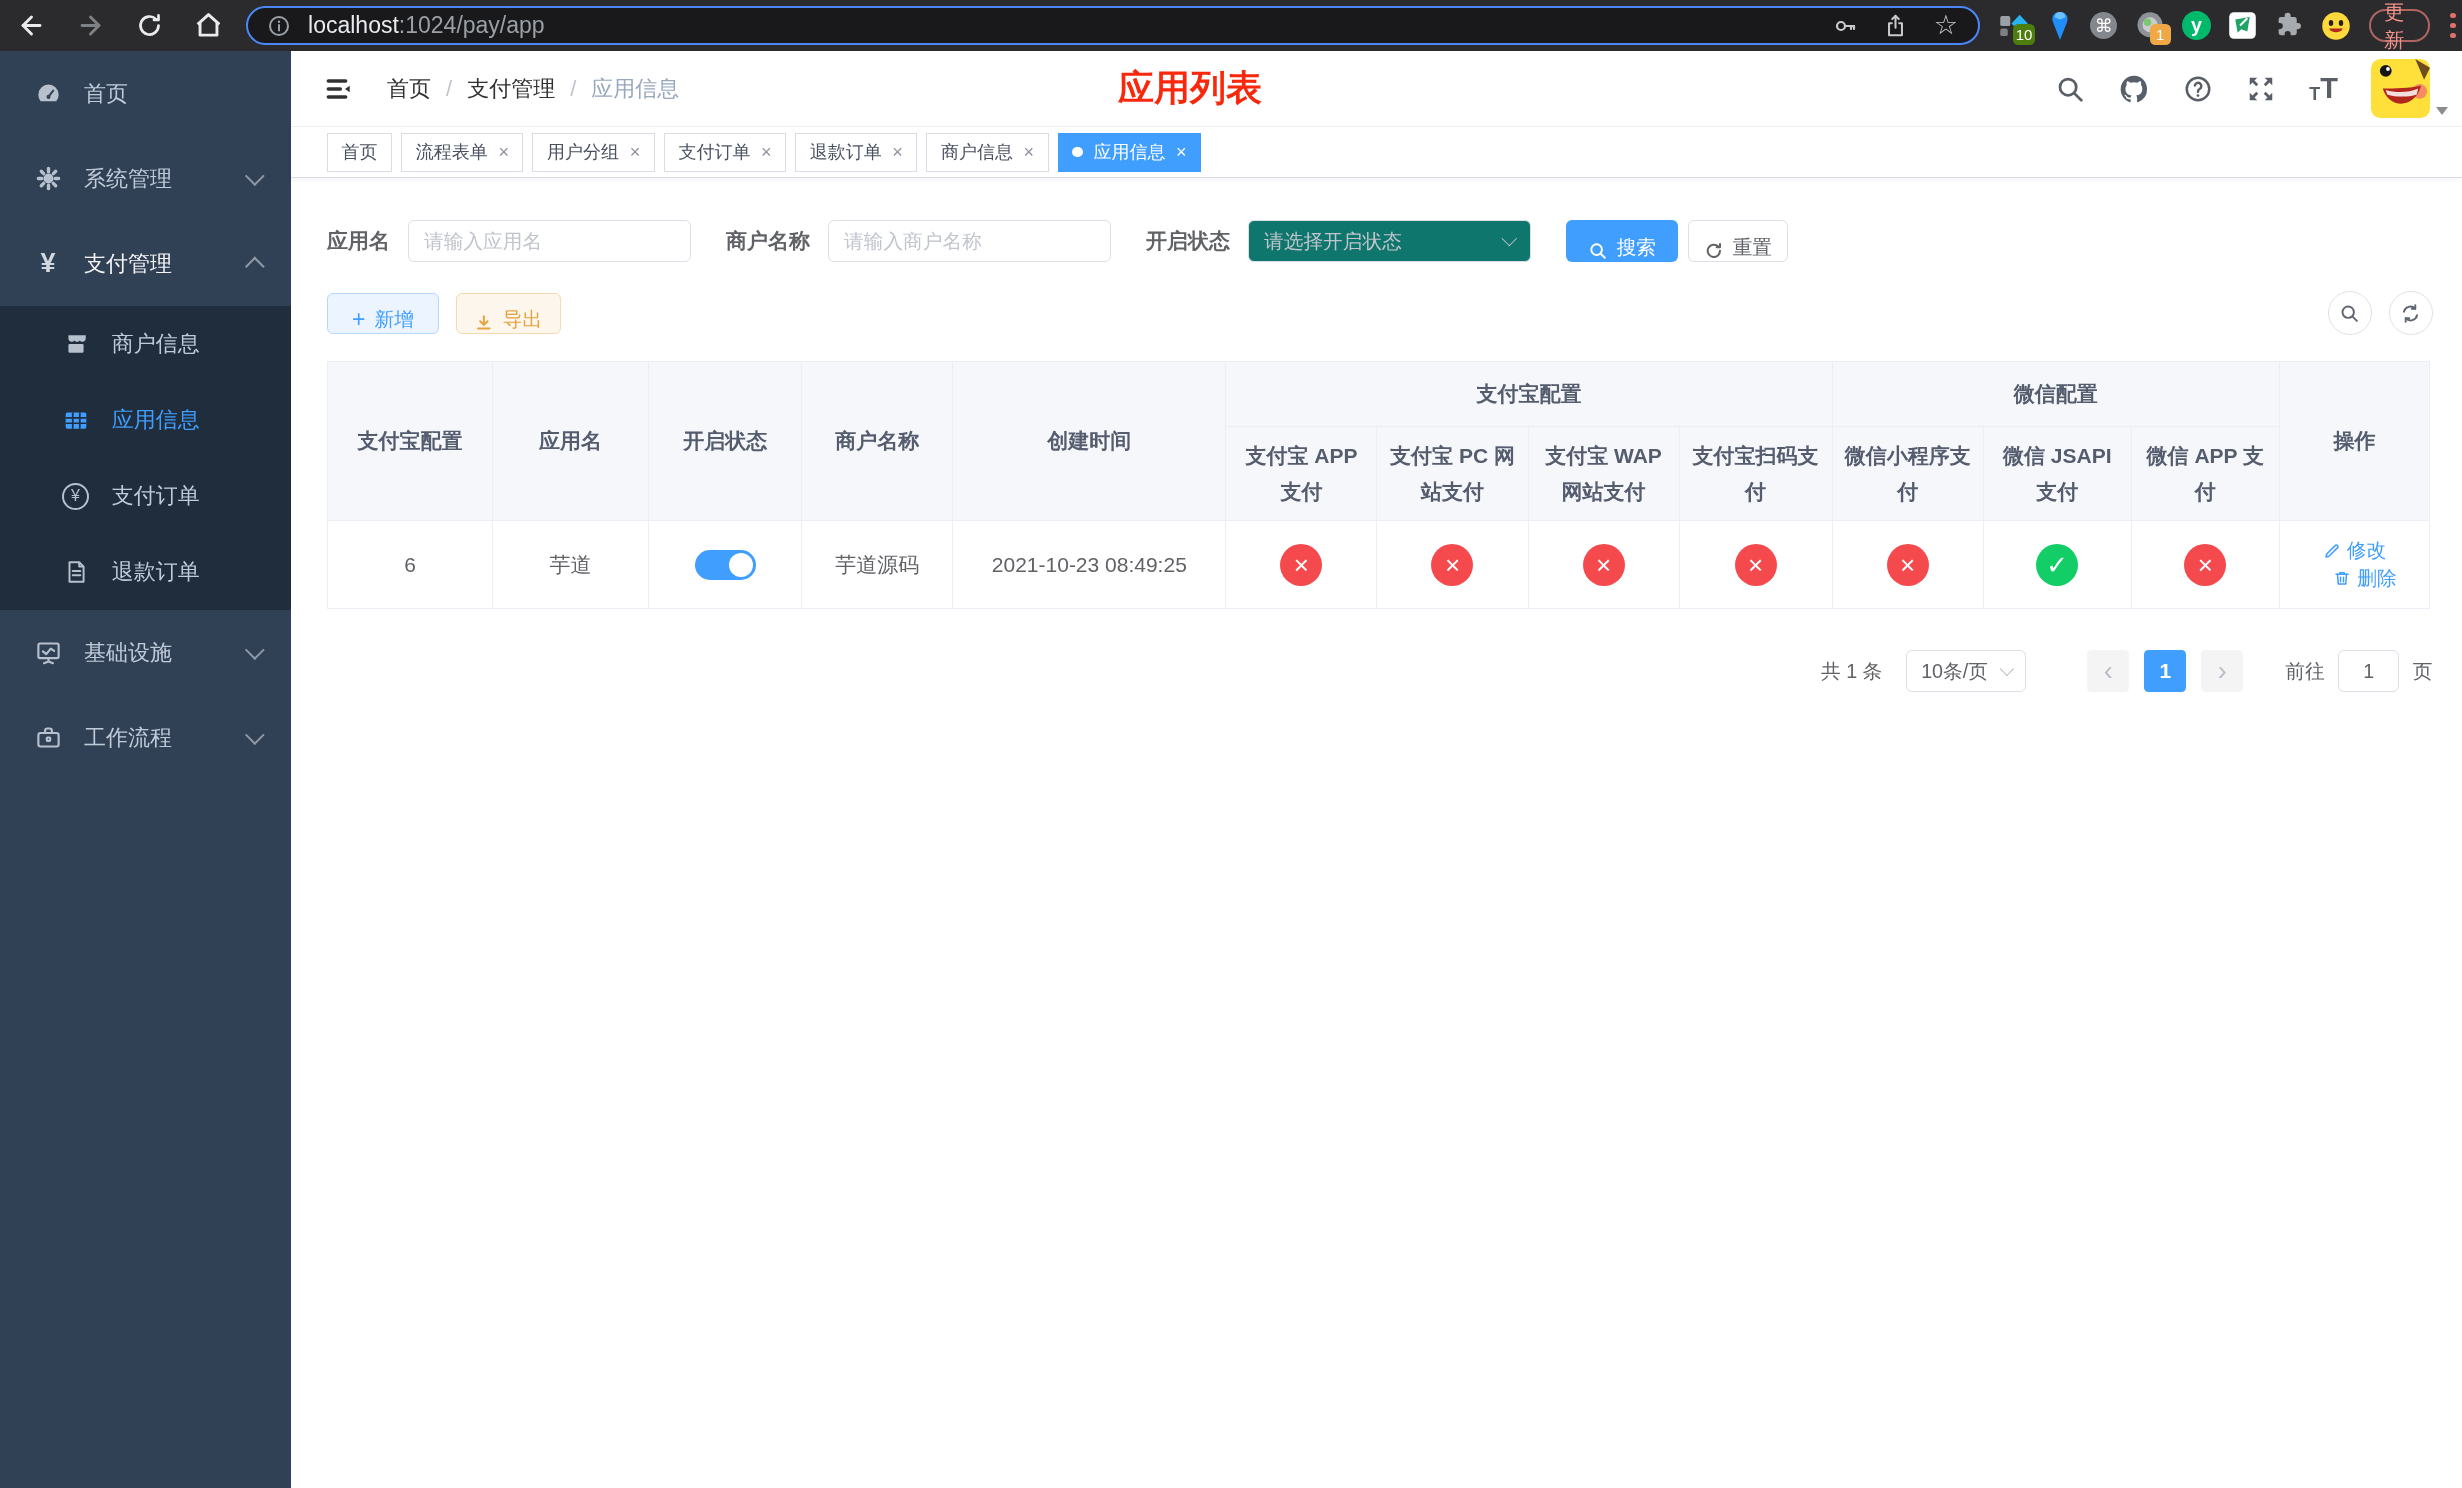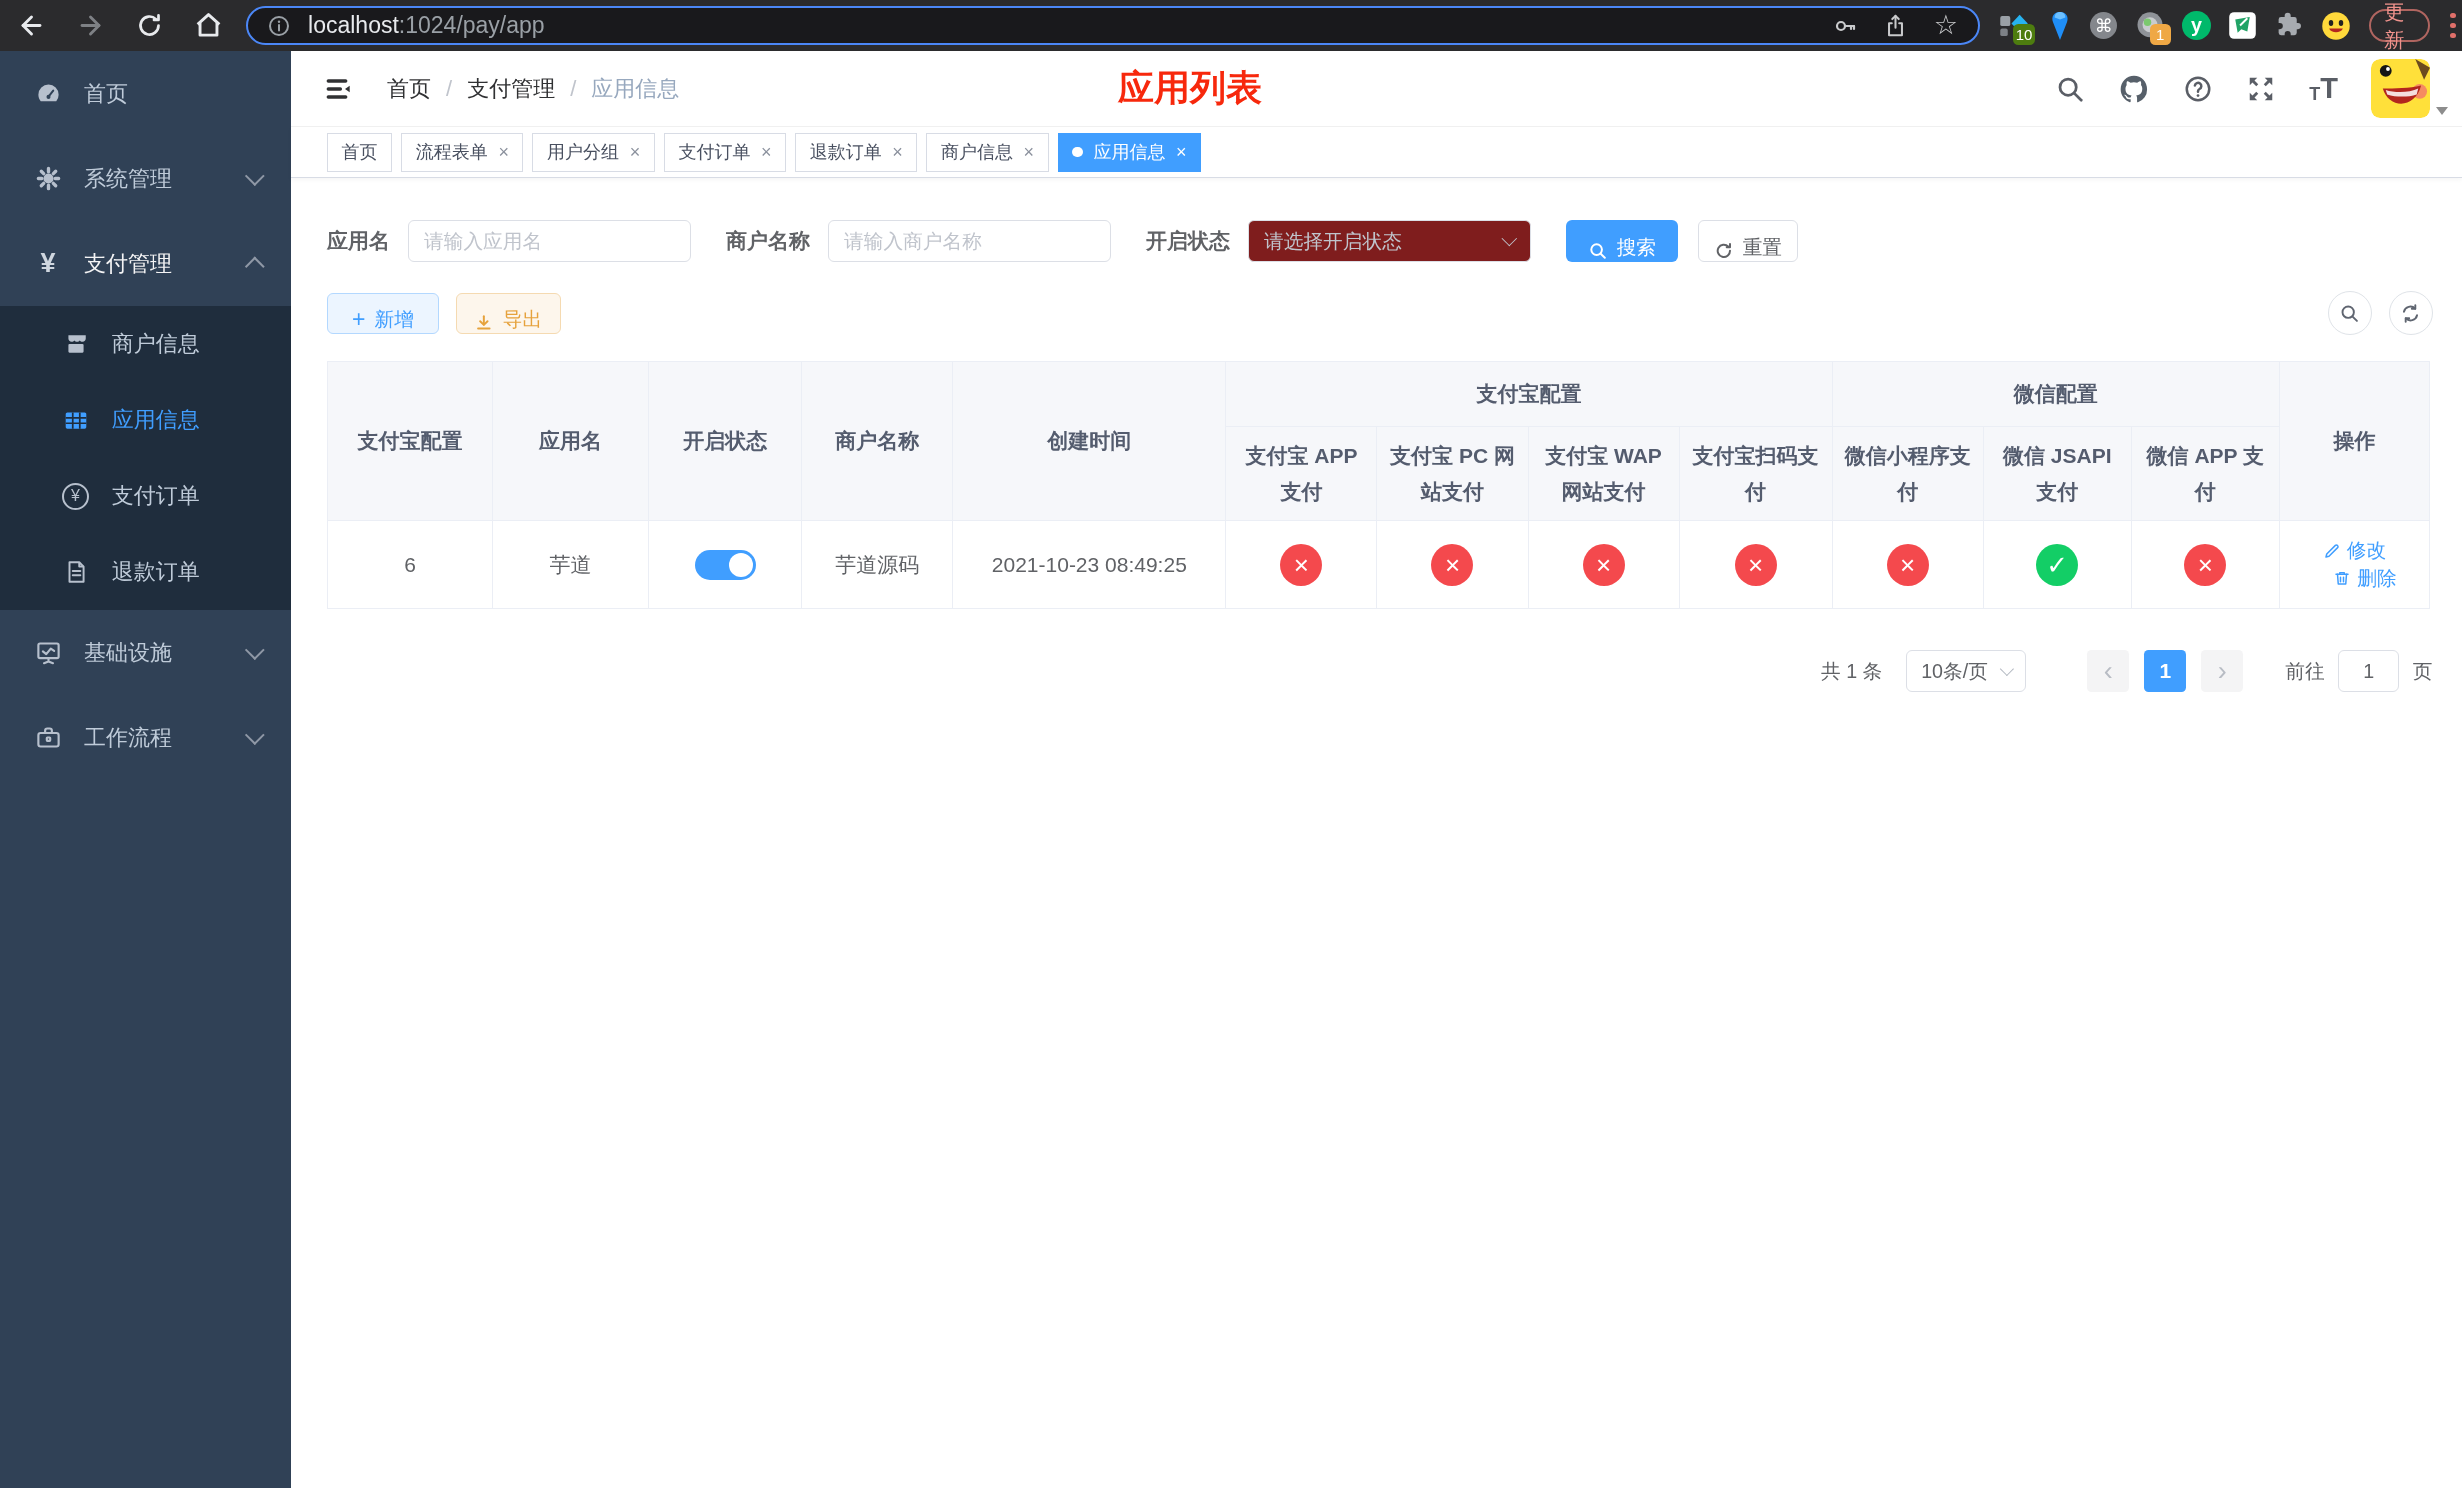--- a/index.html
+++ b/index.html
@@ -94,25 +94,25 @@
   .tag.active .close{color:#fff;}
 
   
   .content{flex:1;padding:0 29.5px 0 36px;}
   .filter-row{margin-top:42px;display:flex;align-items:center;}
   .f-label{font-size:21px;color:var(--txt);font-weight:600;margin-right:18px;white-space:nowrap;}
   .f-input{width:283px;height:42px;border:1.5px solid var(--border);border-radius:6px;font-size:19.7px;
     padding:0 15px;color:var(--txt);outline:none;font-family:inherit;background:#fff;}
   .f-input::placeholder{color:#c0c4cc;}
   .f-sel{width:283px;height:42px;border:1.5px solid var(--border);border-radius:6px;display:flex;align-items:center;
-    padding:0 15px;color:#c0c4cc;font-size:19.7px;cursor:pointer;background:#7f1d1d;}
+    padding:0 15px;color:#c0c4cc;font-size:19.7px;cursor:pointer;background:#0f766e;}
   .f-sel .caret{margin-left:auto;width:10.6px;height:10.6px;border-right:1.9px solid #c0c4cc;border-bottom:1.9px solid #c0c4cc;
     transform:rotate(45deg);margin-top:-4.5px;}
   .gap46{margin-left:35px;}
-  .gap24{margin-left:20px;}
+  .gap24{margin-left:10px;}
   .btn{height:42px;border-radius:6px;display:flex;align-items:flex-end;justify-content:center;gap:9px;
     font-size:19.7px;cursor:pointer;border:1.5px solid transparent;white-space:nowrap;font-family:inherit;}
   .btn-primary{background:var(--blue);color:#fff;width:112px;}
   .btn-plain{background:#fff;color:var(--txt);border-color:var(--border);width:100px;}
   .toolbar-row{margin-top:29px;display:flex;align-items:center;}
   .btn-add{width:112px;height:41px;background:#ecf5ff;border-color:#b3d8ff;color:var(--blue);}
   .btn-export{width:105px;height:41px;background:#fdf6ec;border-color:#f5dab1;color:var(--warn);margin-left:16.7px;}
   .tool-spacer{flex:1;}
   .circle-btn{width:44px;height:44px;border-radius:50%;border:1.5px solid #dfe3e8;background:#fff;display:flex;
     align-items:center;justify-content:center;color:#5f6570;cursor:pointer;}

